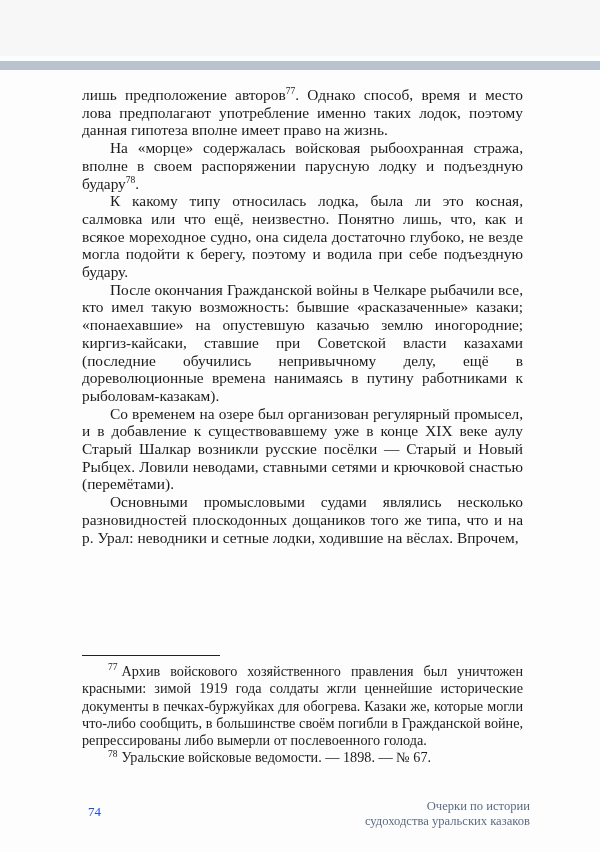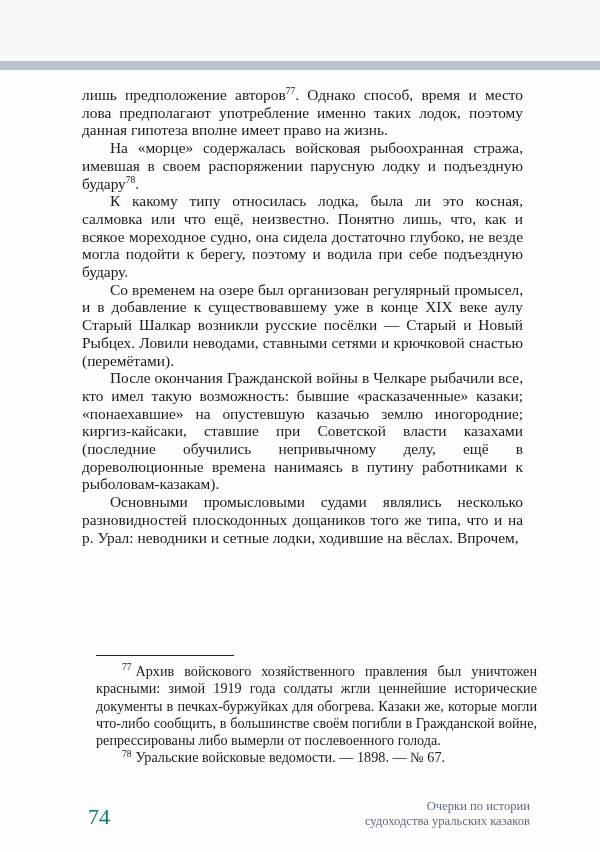--- a/index.html
+++ b/index.html
@@ -34,42 +34,42 @@
   }
   .para { margin: 0; text-indent: 28px; }
   .para.no-indent { text-indent: 0; }
   sup.fnref {
     font-size: 9.5px;
     line-height: 0;
     vertical-align: super;
   }
   .footnotes {
     position: absolute;
-    left: 96px; top: 655px;
+    left: 82px; top: 655px;
     width: 441px;
     color: #1b1b1d;
   }
   .fn-rule {
     width: 138px; height: 0;
     border-top: 1.5px solid #222222;
     margin: 0 0 7px 0;
   }
   .footnote {
     margin: 0;
     font-size: 14.2px;
     line-height: 17.3px;
     text-align: justify;
     text-indent: 26px;
   }
   .footnote sup.fnref { margin-right: 4px; }
   .page-number {
     position: absolute;
     left: 88px; top: 804px;
-    font-size: 22px;
-    color: #0f766e;
+    font-size: 13px;
+    color: #1d4ed8;
   }
   .running-title {
     position: absolute;
     right: 70px; top: 799px;
     text-align: right;
     font-size: 12.6px;
     line-height: 14.5px;
     color: #5b6d82;
   }
 </style>
@@ -79,27 +79,27 @@
 <div class="screen">
 
   <div class="top-area"></div>
   <div class="top-bar"></div>
 
   <div class="body-text">
     <p class="para no-indent"><span>лишь предположение авторов</span><sup class="fnref">77</sup><span>. Однако способ, время и место лова предполагают употребление именно таких лодок, поэтому данная гипотеза вполне имеет право на жизнь.</span></p>
 
 
 
-    <p class="para"><span>На «морце» содержалась войсковая рыбоохранная стража, имевшая в своем распоряжении парусную лодку и подъездную будару</span><sup class="fnref">78</sup><span>.</span></p>
+    <p class="para"><span>На «морце» содержалась войсковая рыбоохранная стража, вполне в своем распоряжении парусную лодку и подъездную будару</span><sup class="fnref">78</sup><span>.</span></p>
 
     <p class="para"><span>К какому типу относилась лодка, была ли это косная, салмовка или что ещё, неизвестно. Понятно лишь, что, как и всякое мореходное судно, она сидела достаточно глубоко, не везде могла подойти к берегу, поэтому и водила при себе подъездную будару.</span></p>
 
+    <p class="para"><span>После окончания Гражданской войны в Челкаре рыбачили все, кто имел такую возможность: бывшие «расказаченные» казаки; «понаехавшие» на опустевшую казачью землю иногородние; киргиз-кайсаки, ставшие при Советской власти казахами (последние обучились непривычному делу, ещё в дореволюционные времена нанимаясь в путину работниками к рыболовам-казакам).</span></p>
+
     <p class="para"><span>Со временем на озере был организован регулярный промысел, и в добавление к существовавшему уже в конце XIX веке аулу Старый Шалкар возникли русские посёлки — Старый и Новый Рыбцех. Ловили неводами, ставными сетями и крючковой снастью (перемётами).</span></p>
-
-    <p class="para"><span>После окончания Гражданской войны в Челкаре рыбачили все, кто имел такую возможность: бывшие «расказаченные» казаки; «понаехавшие» на опустевшую казачью землю иногородние; киргиз-кайсаки, ставшие при Советской власти казахами (последние обучились непривычному делу, ещё в дореволюционные времена нанимаясь в путину работниками к рыболовам-казакам).</span></p>
 
     <p class="para"><span>Основными промысловыми судами являлись несколько разновидностей плоскодонных дощаников того же типа, что и на р. Урал: неводники и сетные лодки, ходившие на вёслах. Впрочем,</span></p>
   </div>
 
   <div class="footnotes">
     <div class="fn-rule"></div>
     <p class="footnote"><sup class="fnref">77</sup><span>Архив войскового хозяйственного правления был уничтожен красными: зимой 1919 года солдаты жгли ценнейшие исторические документы в печках-буржуйках для обогрева. Казаки же, которые могли что-либо сообщить, в большинстве своём погибли в Гражданской войне, репрессированы либо вымерли от послевоенного голода.</span></p>
     <p class="footnote"><sup class="fnref">78</sup><span>Уральские войсковые ведомости. — 1898. — № 67.</span></p>
   </div>
 

